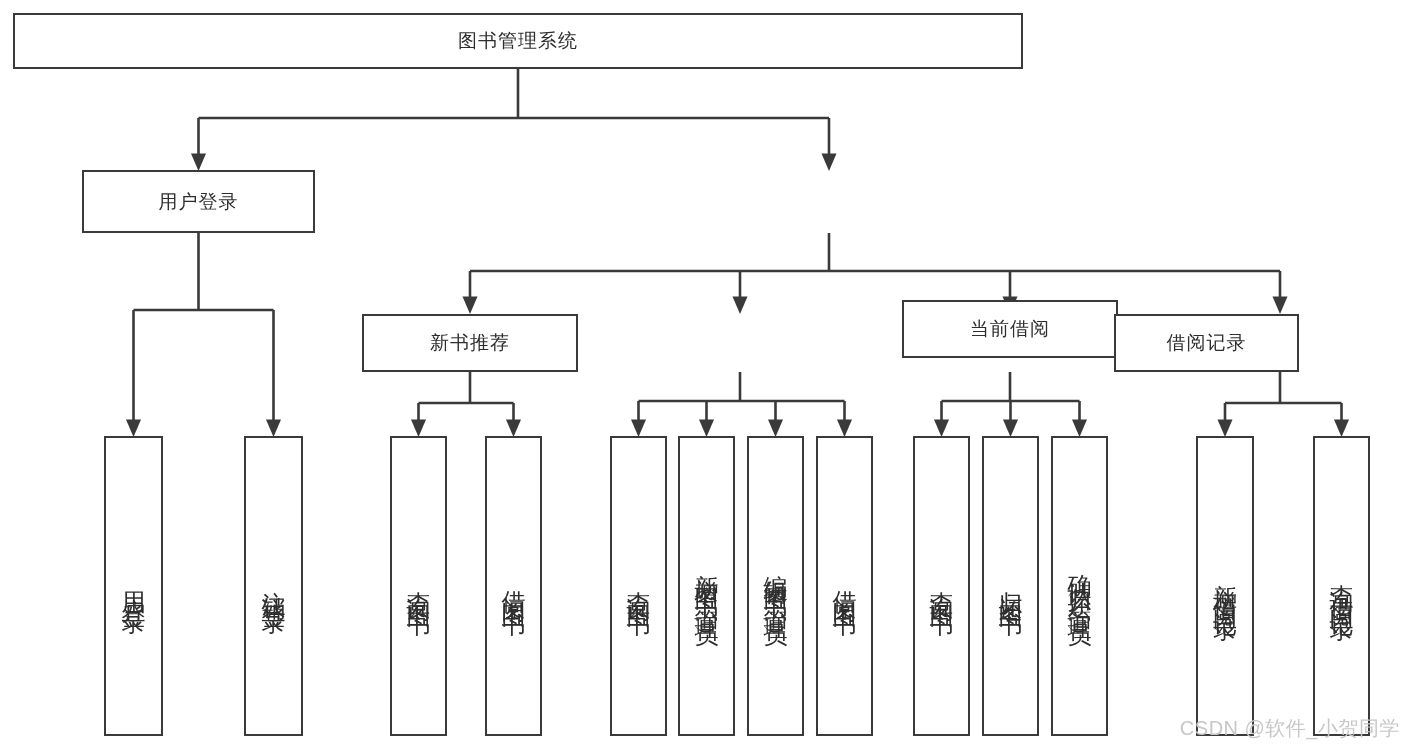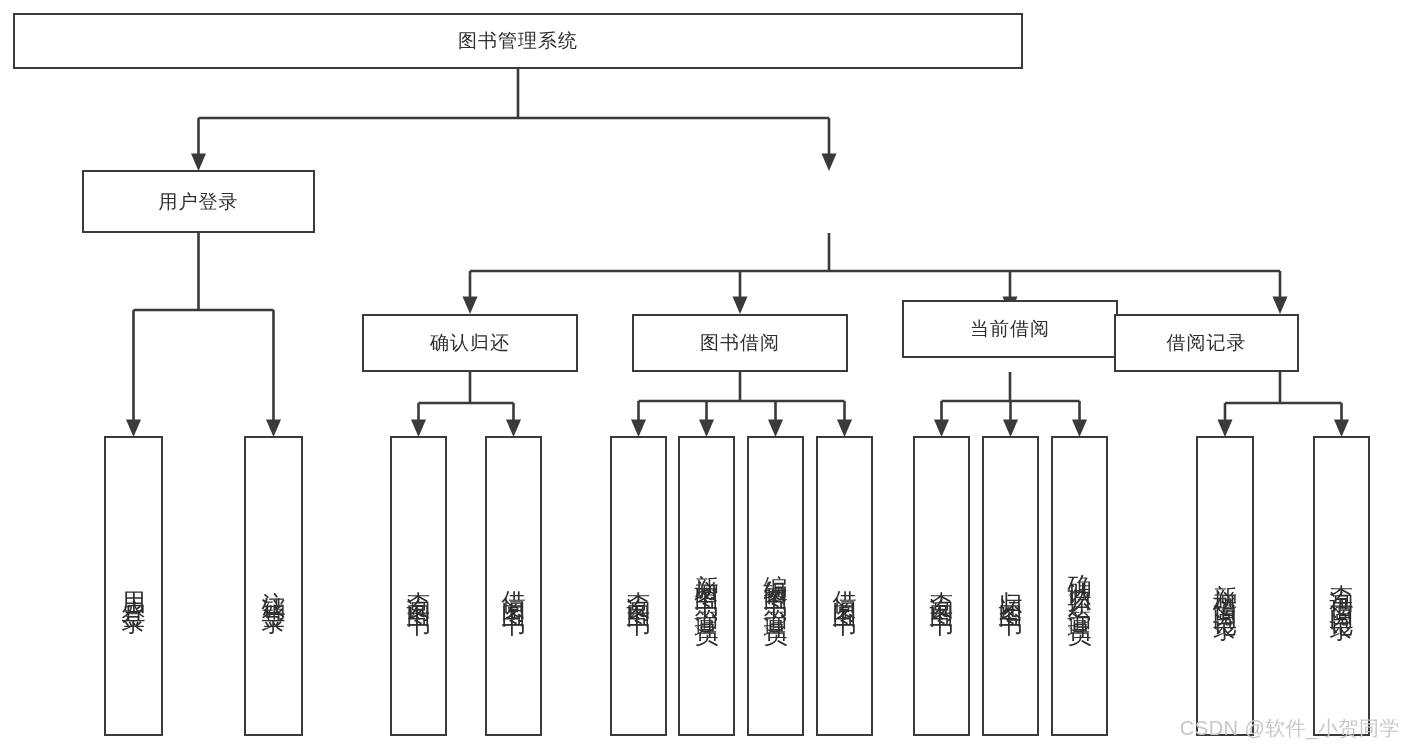--- a/index.html
+++ b/index.html
@@ -90,22 +90,21 @@
       <path d="M1280 372 V403 M1225 403 H1341.5 M1225 403 V421 M1341.5 403 V421"></path>
       <polygon points="1217.5,419.5 1232.5,419.5 1225,437"></polygon>
       <polygon points="1334,419.5 1349,419.5 1341.5,437"></polygon>
     </g>
   </svg>
 
   <div class="node" style="left:13px;top:13px;width:1010px;height:56px">图书管理系统</div>
 
   <div class="node" style="left:82px;top:170px;width:233px;height:63px">用户登录</div>
 
-  <div class="node" style="left:362px;top:314px;width:216px;height:58px">确认归还</div>
-  <div class="node" style="left:632px;top:314px;width:216px;height:58px">图书借阅</div>
+  <div class="node" style="left:362px;top:314px;width:216px;height:58px">新书推荐</div>
   <div class="node" style="left:902px;top:300px;width:216px;height:58px">当前借阅</div>
   <div class="node" style="left:1114px;top:314px;width:185px;height:58px">借阅记录</div>
 
   <div class="node v" style="left:104px;top:436px;width:59px;height:300px">用户登录</div>
   <div class="node v" style="left:244px;top:436px;width:59px;height:300px">注销登录</div>
 
   <div class="node v" style="left:390px;top:436px;width:57px;height:300px">查询图书</div>
   <div class="node v" style="left:485px;top:436px;width:57px;height:300px">借阅图书</div>
 
   <div class="node v" style="left:610px;top:436px;width:57px;height:300px">查询图书</div>

